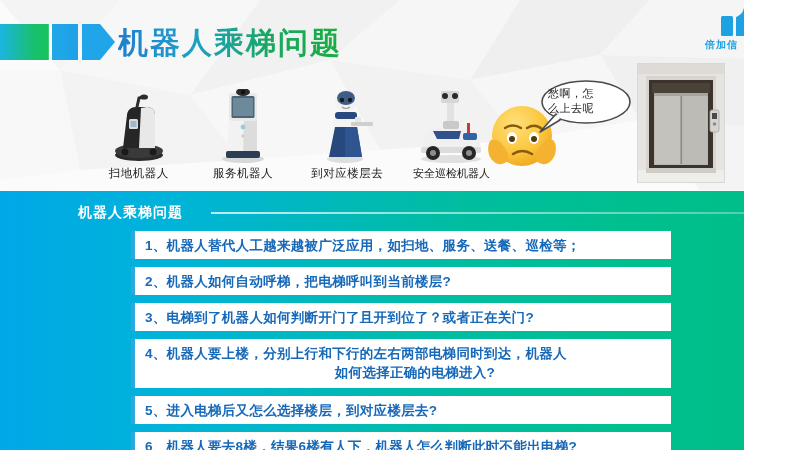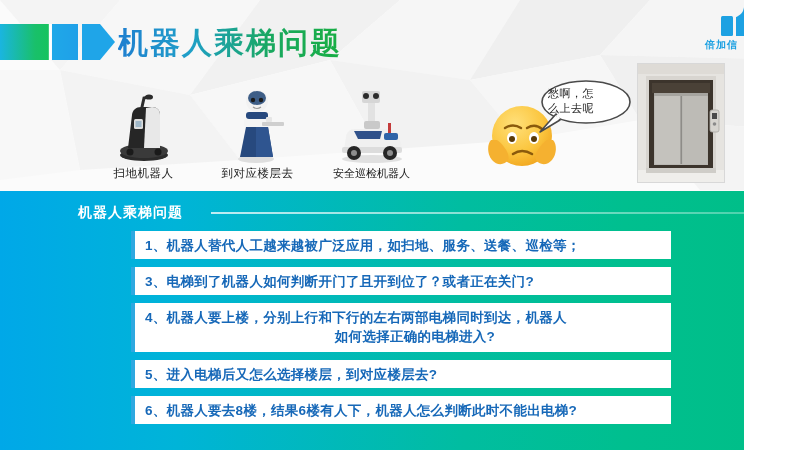--- a/index.html
+++ b/index.html
@@ -153,20 +153,38 @@
             <rect x="27.5" y="28" width="6" height="6" fill="#9fb7c8"></rect>
             <path d="M34,14 L36,5 L41,4" stroke="#2b2b2b" stroke-width="3" fill="none" stroke-linecap="round"></path>
             <ellipse cx="41" cy="4" rx="4" ry="2.6" fill="#2b2b2b"></ellipse>
             <circle cx="22" cy="59" r="3.5" fill="#1a1a1a"></circle>
             <circle cx="50" cy="59" r="3.5" fill="#1a1a1a"></circle>
           </svg>
         </div>
         <div class="robot-label">扫地机器人</div>
       </div>
 
+      <div class="robot-item">
+        <div class="robot-art">
+          <svg width="60" height="74" viewBox="0 0 60 74">
+            <ellipse cx="30" cy="70" rx="21" ry="4" fill="#d8d8d8"></ellipse>
+            <path d="M14,68 L16,30 C16.3,25 20,22 25,22 L36,22 C41,22 44,25 44,30 L44,68 Z" fill="#f2f2f2"></path>
+            <path d="M30,68 L31,22 L36,22 C41,22 44,25 44,30 L44,68 Z" fill="#dcdcdc"></path>
+            <rect x="13" y="62" width="34" height="7" rx="2" fill="#2a3f55"></rect>
+            <rect x="16" y="4" width="28" height="28" rx="3" fill="#e9e9e9"></rect>
+            <rect x="18.5" y="7" width="23" height="22" rx="1.5" fill="#4c6474"></rect>
+            <rect x="20" y="9" width="20" height="18" fill="#6d8a9c"></rect>
+            <ellipse cx="30" cy="3" rx="7" ry="4" fill="#2b2b2b"></ellipse>
+            <circle cx="30" cy="3" r="2.2" fill="#111"></circle>
+            <circle cx="30" cy="38" r="2.4" fill="#9fc7e0"></circle>
+            <circle cx="30" cy="47" r="1.8" fill="#cfcfcf"></circle>
+          </svg>
+        </div>
+        <div class="robot-label">服务机器人</div>
+      </div>
 
       <div class="robot-item">
         <div class="robot-art">
           <svg width="64" height="76" viewBox="0 0 64 76">
             <ellipse cx="30" cy="72" rx="18" ry="4" fill="#dedede"></ellipse>
             <path d="M14,70 L20,40 C21,35 25,32 30,32 L32,32 C37,32 41,35 42,40 L47,70 Z" fill="#27497e"></path>
             <path d="M30,32 L32,32 C37,32 41,35 42,40 L47,70 L30,70 Z" fill="#2f5590"></path>
             <path d="M20,40 C21,35 25,32 30,32 L32,32 C37,32 41,35 42,40 Z" fill="#f0f0f0"></path>
             <rect x="18" y="32" width="26" height="8" rx="2" fill="#f4f4f4"></rect>
             <circle cx="31" cy="14" r="11" fill="#f2f2f2"></circle>
@@ -265,20 +283,21 @@
 
   <div class="panel">
 
     <div class="panel-head">
       <div class="panel-head-title">机器人乘梯问题</div>
       <div class="panel-head-rule"></div>
     </div>
 
     <div class="items">
       <div class="item">1、机器人替代人工越来越被广泛应用，如扫地、服务、送餐、巡检等；</div>
+      <div class="item">2、机器人如何自动呼梯，把电梯呼叫到当前楼层?</div>
       <div class="item">3、电梯到了机器人如何判断开门了且开到位了？或者正在关门?</div>
       <div class="item two-line">
         <span class="ind">4、机器人要上楼，分别上行和下行的左右两部电梯同时到达，机器人</span>
         <span class="second">如何选择正确的电梯进入?</span>
       </div>
       <div class="item">5、进入电梯后又怎么选择楼层，到对应楼层去?</div>
       <div class="item">6、机器人要去8楼，结果6楼有人下，机器人怎么判断此时不能出电梯?</div>
     </div>
 
   </div>

